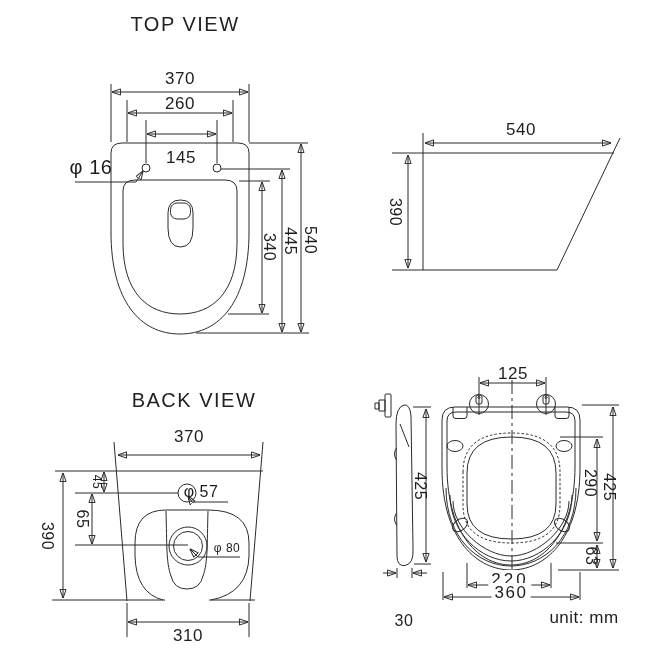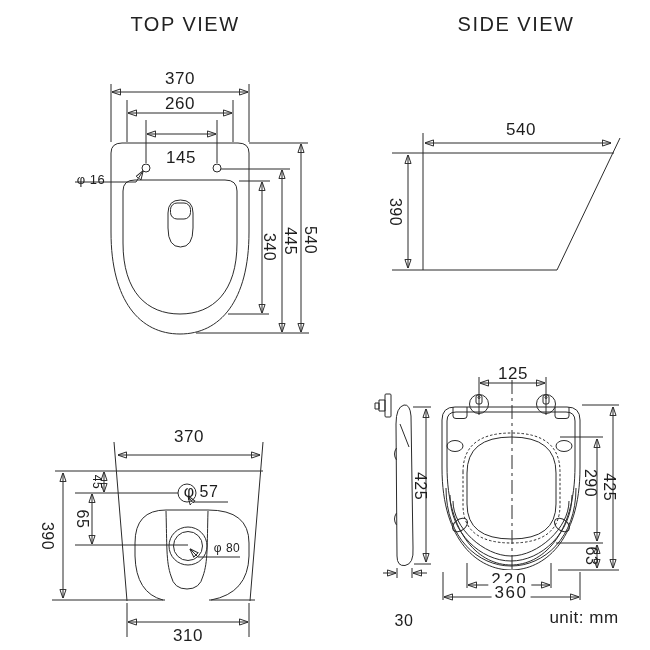--- a/index.html
+++ b/index.html
@@ -153,29 +153,29 @@
       <line x1="412" y1="568" x2="412" y2="578"></line>
       <line x1="383" y1="573" x2="396" y2="573" marker-end="url(#ar)"></line>
       <line x1="427" y1="573" x2="413" y2="573" marker-end="url(#ar)"></line>
     </g>
   </svg>
 
   <div class="lbl title" style="left:185px;top:24px;">TOP VIEW</div>
   <div class="lbl" style="left:180px;top:79px;">370</div>
   <div class="lbl" style="left:180px;top:104px;text-align:center;">260</div>
   <div class="lbl" style="left:181px;top:125px;margin-top:33px;">145</div>
-  <div class="lbl" style="left:91px;top:179px;font-size:13px;">φ 16</div>
+  <div class="lbl" style="left:91px;top:167px;font-size:20px;">φ 16</div>
   <div class="lbl rot" style="left:269px;top:247px;font-size:16px;">340</div>
   <div class="lbl rot" style="left:290px;top:241px;font-size:16px;">445</div>
   <div class="lbl rot" style="left:310px;top:240px;font-size:16px;">540</div>
 
-  <div class="lbl title" style="left:516px;top:24px;">SIDE VIEW</div>
   <div class="lbl" style="left:521px;top:130px;">540</div>
   <div class="lbl rot" style="left:395px;top:212px;font-size:16px;">390</div>
 
+  <div class="lbl title" style="left:194px;top:400px;">BACK VIEW</div>
   <div class="lbl" style="left:189px;top:437px;">370</div>
   <div class="lbl rot small" style="left:97px;top:482px;">45</div>
   <div class="lbl rot" style="left:82px;top:519px;font-size:16px;">65</div>
   <div class="lbl rot" style="left:47px;top:536px;font-size:16px;">390</div>
   <div class="lbl" style="left:201px;top:492px;font-size:16px;">φ 57</div>
   <div class="lbl" style="left:227px;top:548px;font-size:12px;">φ 80</div>
   <div class="lbl" style="left:188px;top:636px;">310</div>
 
   <div class="lbl" style="left:513px;top:374px;">125</div>
   <div class="lbl rot" style="left:420px;top:486px;font-size:16px;">425</div>

